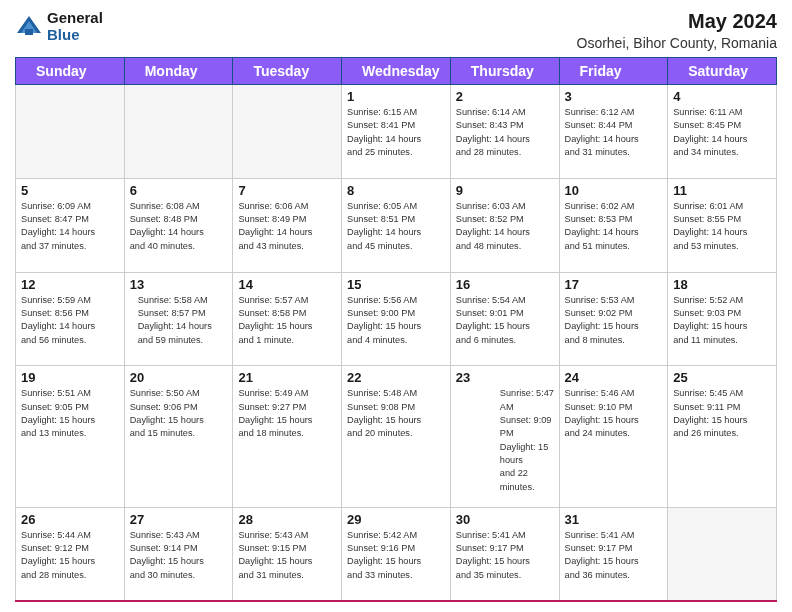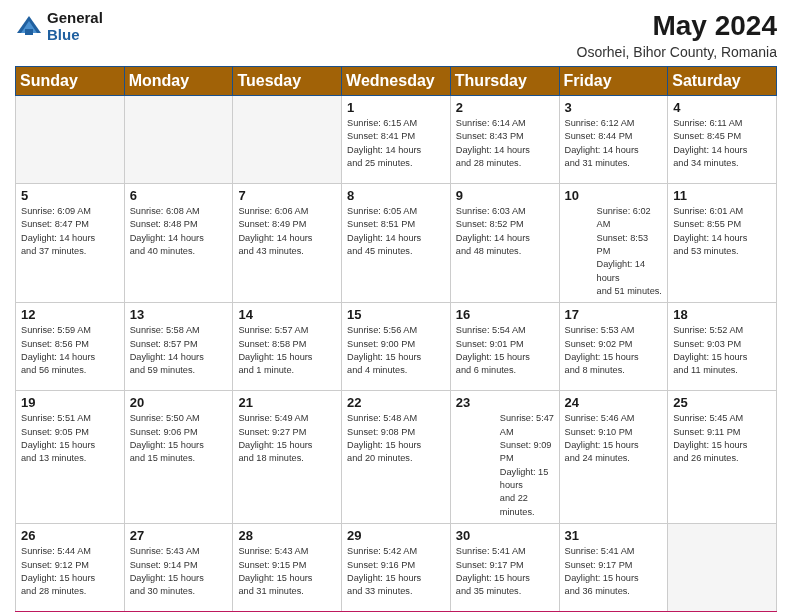--- a/index.html
+++ b/index.html
@@ -44,42 +44,42 @@
       color: #2060a0;
     }
     .logo-icon {
       width: 28px;
       height: 28px;
     }
     .title-section {
       text-align: right;
     }
     .main-title {
-      font-size: 28px;
+      font-size: 20px;
       font-weight: bold;
       color: #1a1a1a;
     }
     .subtitle {
       font-size: 14px;
       color: #333;
       margin-top: 2px;
     }
     .calendar {
       flex: 1;
       border: 1px solid #ccc;
       border-collapse: collapse;
       width: 100%;
       table-layout: fixed;
     }
     .calendar th {
-      background-color: #a16207;
+      background-color: #8b5cf6;
       color: #fff;
-      font-size: 16px;
-      font-weight: bold;
-      padding: 5px 4px;
+      font-size: 14px;
+      font-weight: bold;
+      padding: 5px 20px;
       text-align: left;
       border: 1px solid #1a4f8a;
     }
     .calendar td {
       vertical-align: top;
       border: 1px solid #ccc;
       padding: 4px 4px 4px 5px;
       font-size: 9.5px;
       color: #333;
       background: #fff;
@@ -203,21 +203,21 @@
           </td>
           <td>
             <span class="day-number">9</span>
             <div class="day-info" style="white-space: pre-line;">Sunrise: 6:03 AM
 Sunset: 8:52 PM
 Daylight: 14 hours
 and 48 minutes.</div>
           </td>
           <td>
             <span class="day-number">10</span>
-            <div class="day-info" style="white-space: pre-line; margin-left: 32px;">Sunrise: 6:02 AM
+            <div class="day-info" style="white-space: pre-line;">Sunrise: 6:02 AM
 Sunset: 8:53 PM
 Daylight: 14 hours
 and 51 minutes.</div>
           </td>
           <td>
             <span class="day-number">11</span>
             <div class="day-info" style="white-space: pre-line;">Sunrise: 6:01 AM
 Sunset: 8:55 PM
 Daylight: 14 hours
 and 53 minutes.</div>
@@ -226,21 +226,21 @@
         <tr>
           <td>
             <span class="day-number">12</span>
             <div class="day-info" style="white-space: pre-line;">Sunrise: 5:59 AM
 Sunset: 8:56 PM
 Daylight: 14 hours
 and 56 minutes.</div>
           </td>
           <td>
             <span class="day-number">13</span>
-            <div class="day-info" style="white-space: pre-line;">Sunrise: 5:58 AM
+            <div class="day-info" style="white-space: pre-line; margin-left: 8px;">Sunrise: 5:58 AM
 Sunset: 8:57 PM
 Daylight: 14 hours
 and 59 minutes.</div>
           </td>
           <td>
             <span class="day-number">14</span>
             <div class="day-info" style="white-space: pre-line;">Sunrise: 5:57 AM
 Sunset: 8:58 PM
 Daylight: 15 hours
 and 1 minute.</div>

